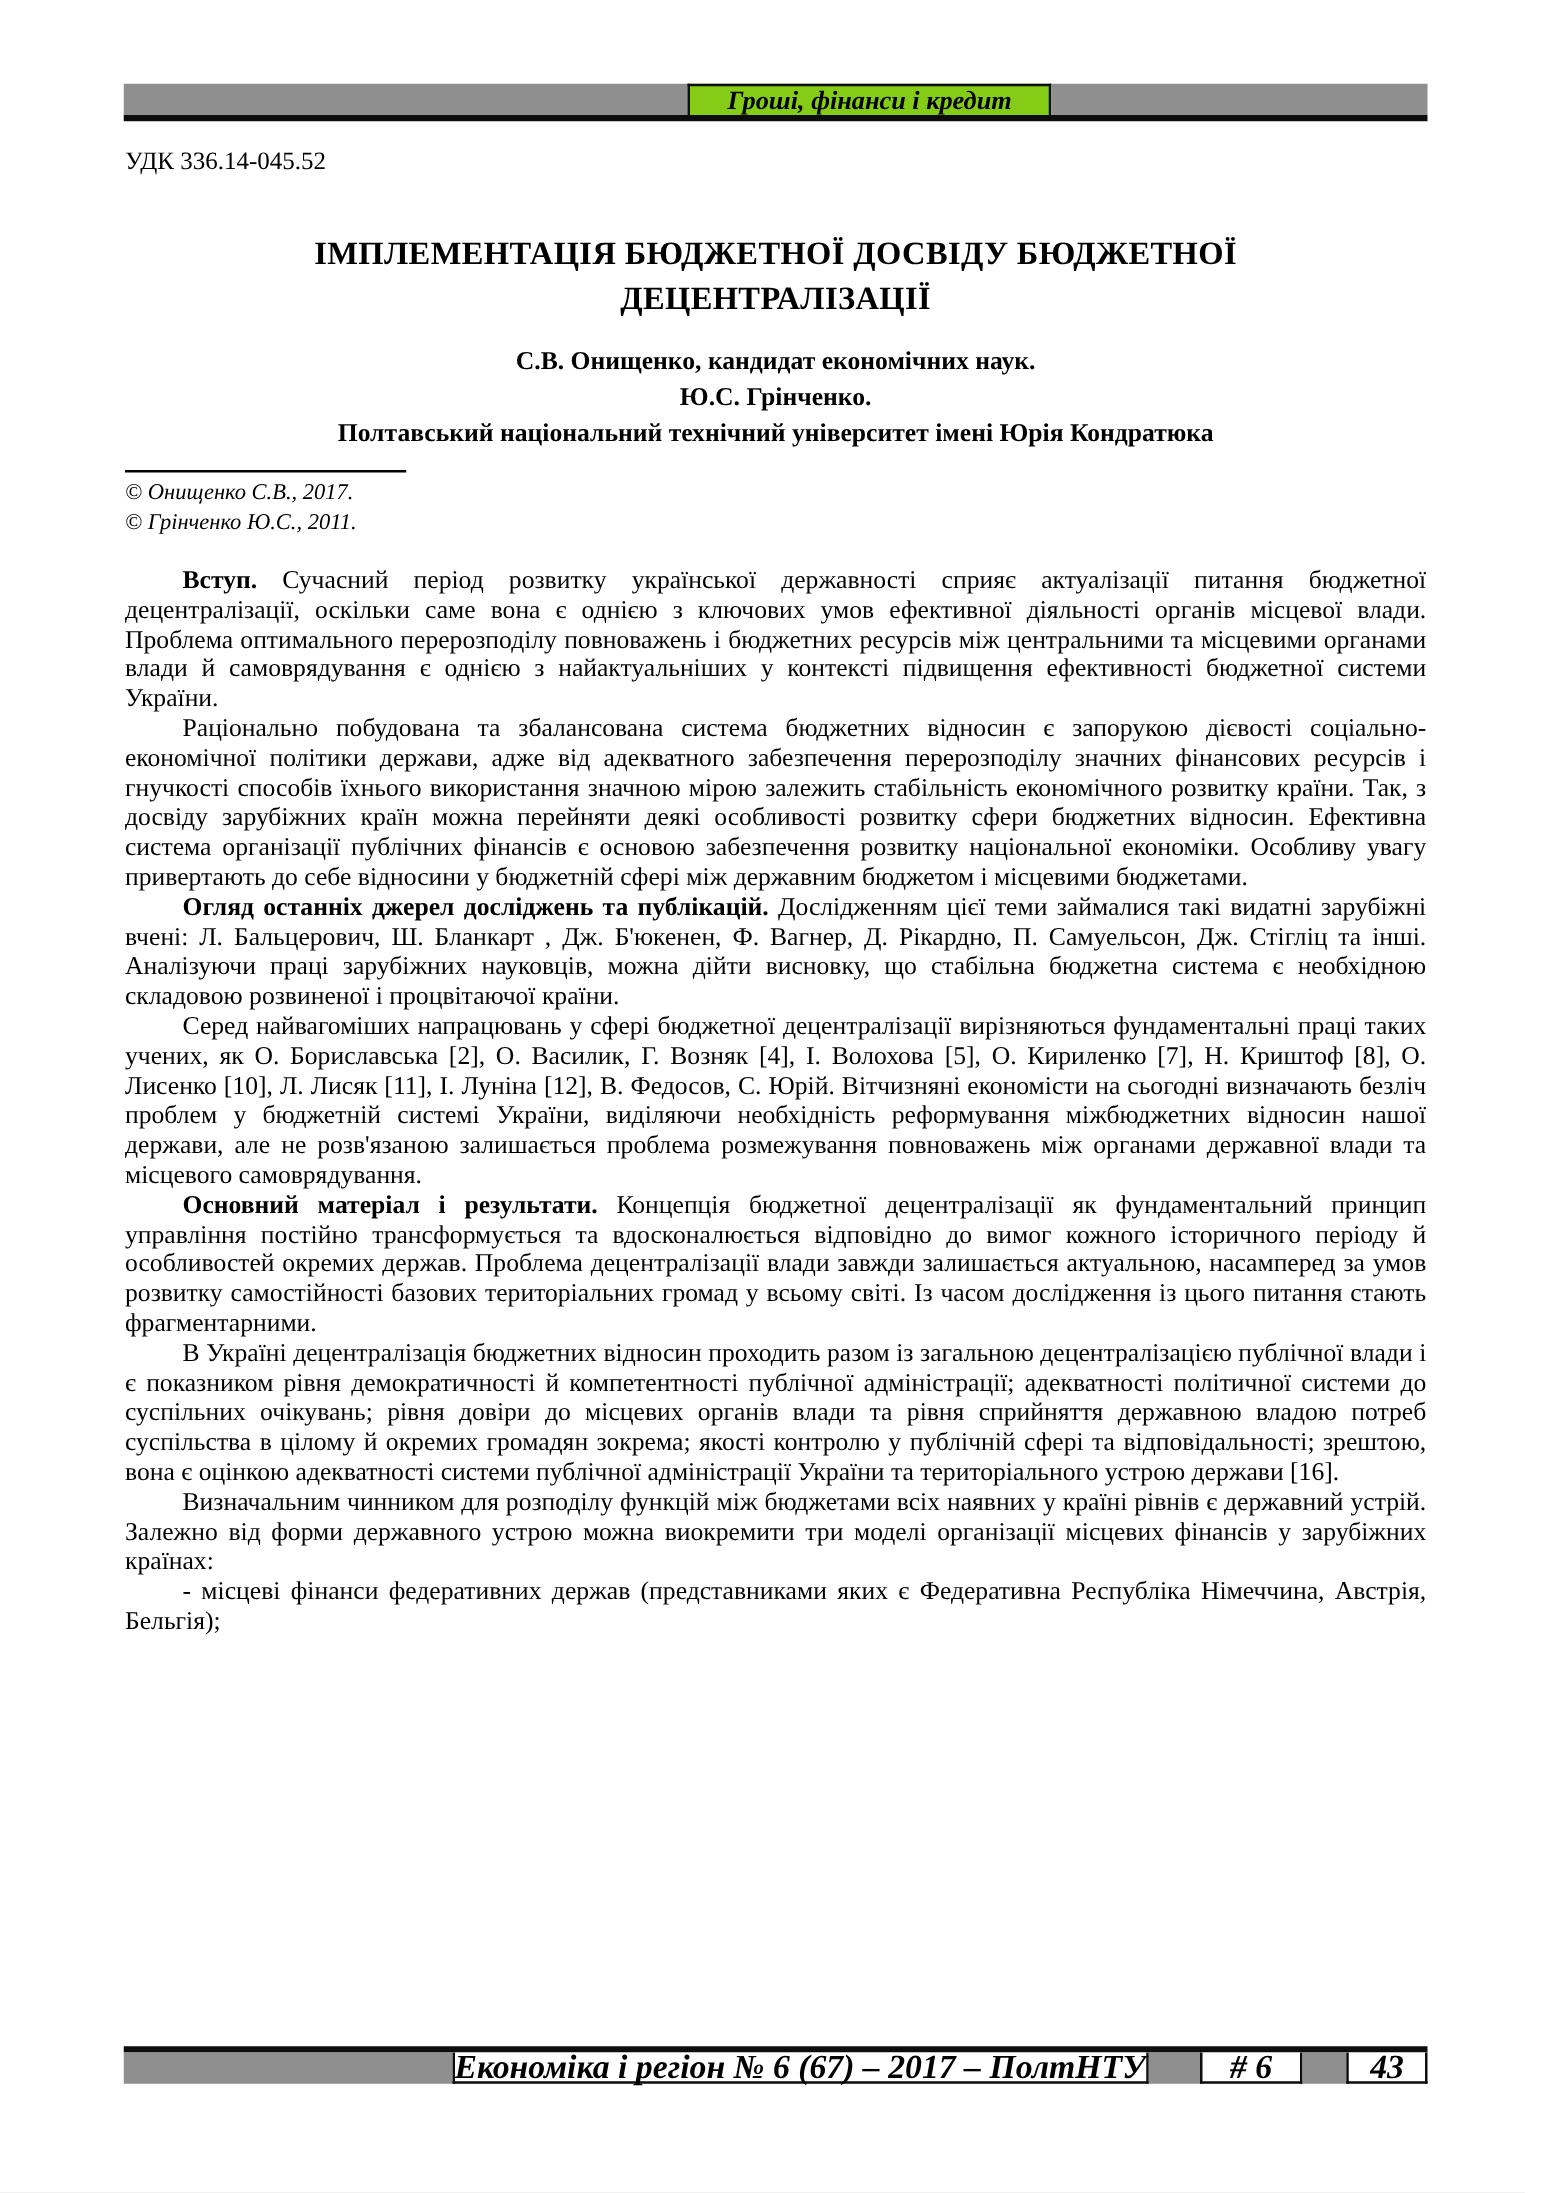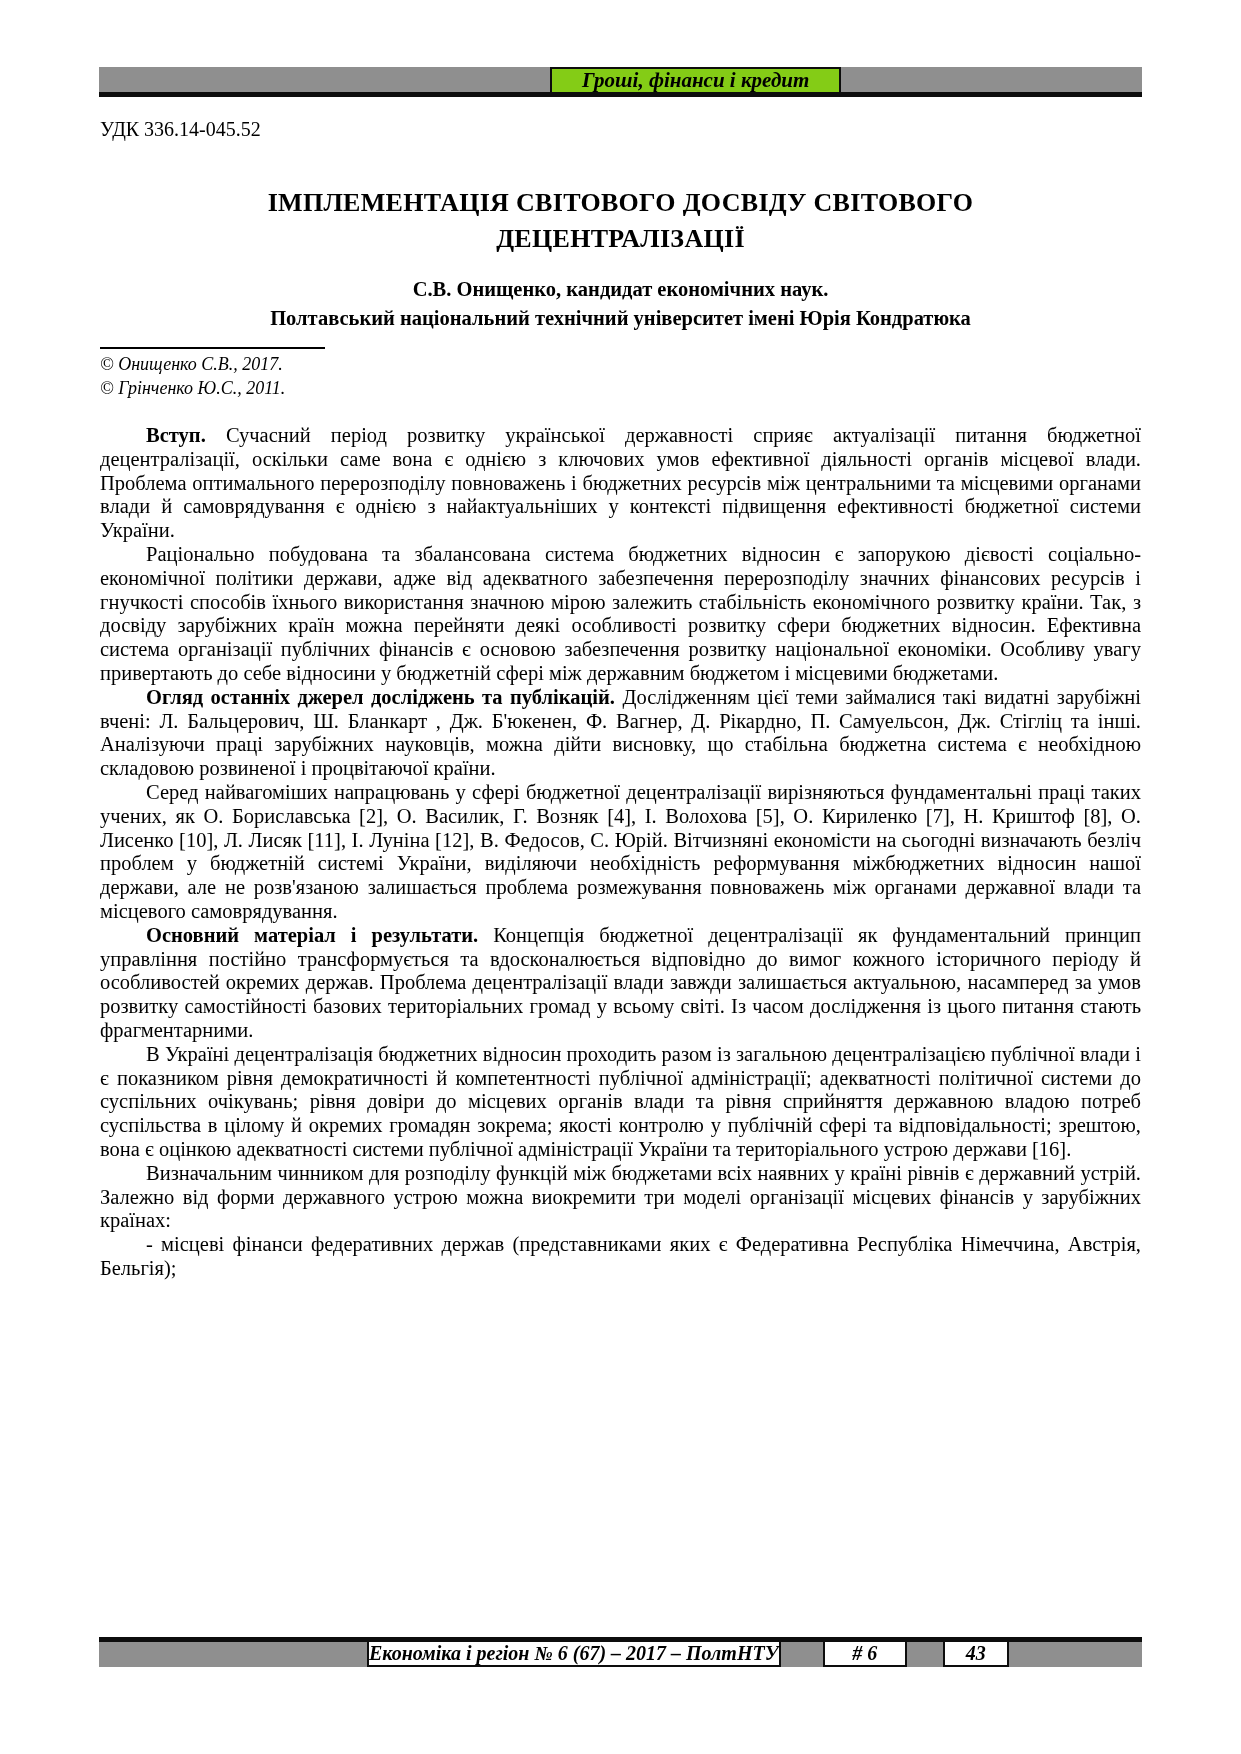--- a/index.html
+++ b/index.html
@@ -103,21 +103,21 @@
   .footbar .fseg1 { width: 268px; }
   .footbar .fseg2 { width: 42px; }
   .footbar .fseg3 { width: 36px; }
   .footbar .fseg4 { flex: 1; }
   .foot-label {
     background: #ffffff;
     border: 2px solid #0d0d0d;
     border-top: none;
     font-weight: bold;
     font-style: italic;
-    font-size: 20px;
+    font-size: 27px;
     display: flex;
     align-items: center;
     justify-content: center;
     white-space: nowrap;
   }
   .fjournal { flex: 1.9; }
   .fissue { width: 84px; }
   .fpage { width: 66px; }
 </style>
 </head>
@@ -129,26 +129,27 @@
     <div class="bar-seg seg-l"></div>
     <div class="bar-label">Гроші, фінанси і кредит</div>
     <div class="bar-seg seg-r"></div>
   </div>
 
   <div class="content">
 
     <div class="udc">УДК 336.14-045.52</div>
 
     <div class="title">
-      <div>ІМПЛЕМЕНТАЦІЯ СВІТОВОГО ДОСВІДУ СВІТОВОГО</div>
+      <div>ІМПЛЕМЕНТАЦІЯ БЮДЖЕТНОЇ ДОСВІДУ БЮДЖЕТНОЇ</div>
       <div>ДЕЦЕНТРАЛІЗАЦІЇ</div>
     </div>
 
     <div class="authors">
       <div>С.В. Онищенко, кандидат економічних наук.</div>
+      <div>Ю.С. Грінченко.</div>
       <div>Полтавський національний технічний університет імені Юрія Кондратюка</div>
     </div>
 
     <div class="copyright-rule"></div>
     <div class="copyright">
       <div>© Онищенко С.В., 2017.</div>
       <div>© Грінченко Ю.С., 2011.</div>
     </div>
 
 

